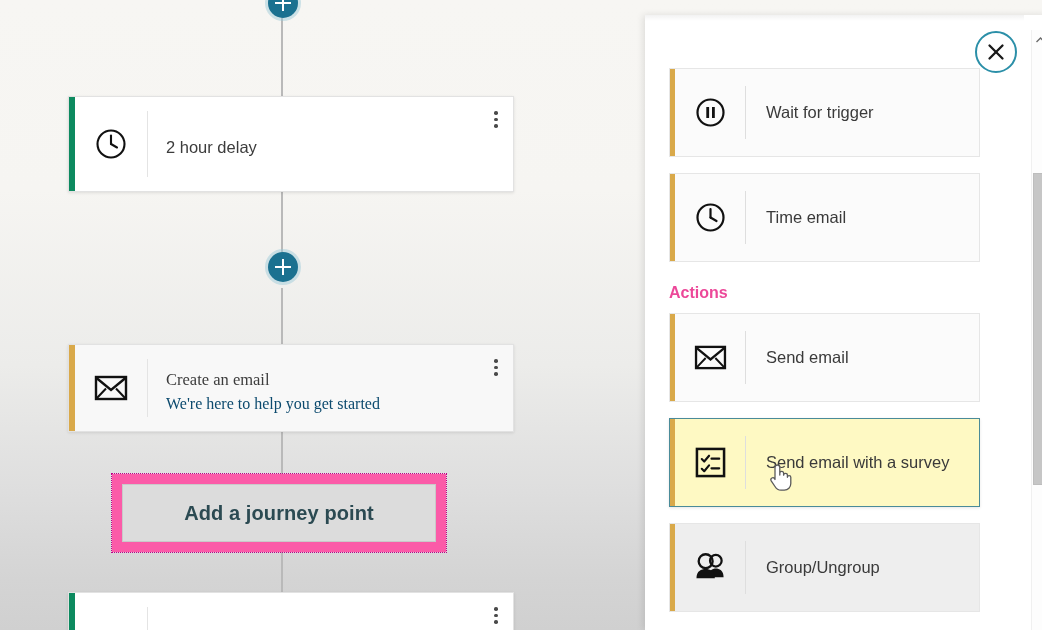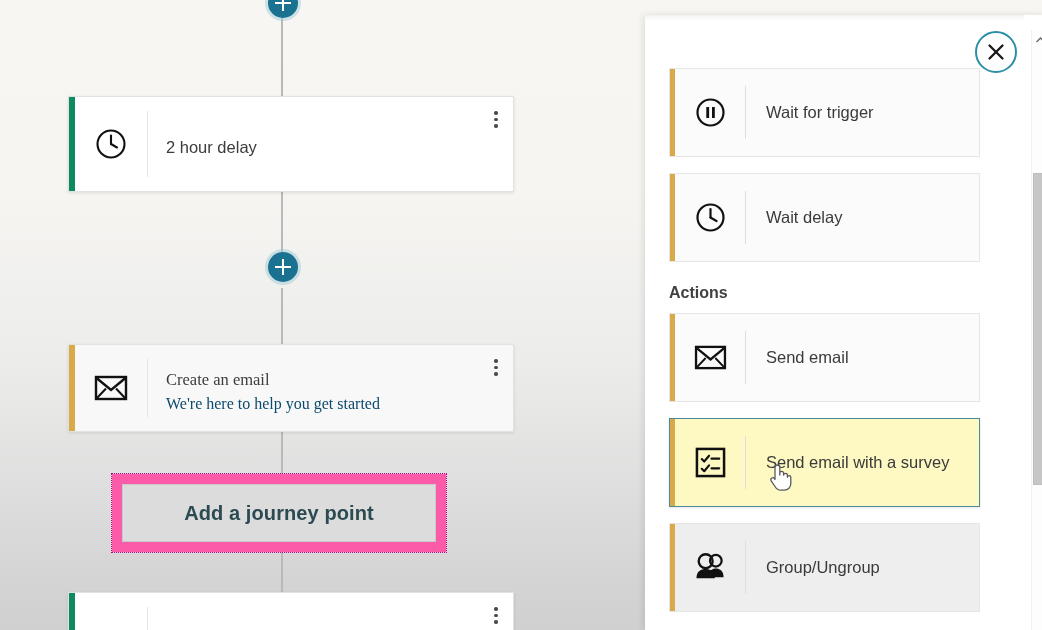--- a/index.html
+++ b/index.html
@@ -201,21 +201,21 @@
     position: absolute;
     left: 0; top: 0;
     width: 355px;
     padding: 53px 0 0 24px;
     box-sizing: border-box;
   }
 
   .section-label {
     font-size: 16px;
     font-weight: bold;
-    color: #404040;
+    color: #ec4899;
     margin: 22px 0 11px 0;
   }
 
   .opt-card {
     position: relative;
     width: 311px;
     height: 89px;
     margin-bottom: 16px;
     background: #fbfbfb;
     border: 1px solid #e6e6e6;
@@ -407,21 +407,21 @@
       <div class="opt-card">
         <div class="opt-accent"></div>
         <div class="opt-icon">
           <svg width="33" height="33" viewBox="0 0 33 33" aria-hidden="true">
             <circle cx="16.5" cy="16.5" r="13" fill="none" stroke="#111" stroke-width="2.2"></circle>
             <line x1="16.5" y1="16.5" x2="16.5" y2="8" stroke="#111" stroke-width="2.2" stroke-linecap="round"></line>
             <line x1="16.5" y1="16.5" x2="22.5" y2="20" stroke="#111" stroke-width="2.2" stroke-linecap="round"></line>
           </svg>
         </div>
         <div class="opt-divider"></div>
-        <div class="opt-label">Wait delay</div>
+        <div class="opt-label">Time email</div>
       </div>
 
       <div class="section-label">Actions</div>
 
       <div class="opt-card">
         <div class="opt-accent"></div>
         <div class="opt-icon">
           <svg width="33" height="27" viewBox="0 0 34 28" aria-hidden="true">
             <rect x="2" y="3" width="30" height="22" fill="none" stroke="#111" stroke-width="2.4"></rect>
             <path d="M2.5 4 L17 16 L31.5 4" fill="none" stroke="#111" stroke-width="2.4"></path>

